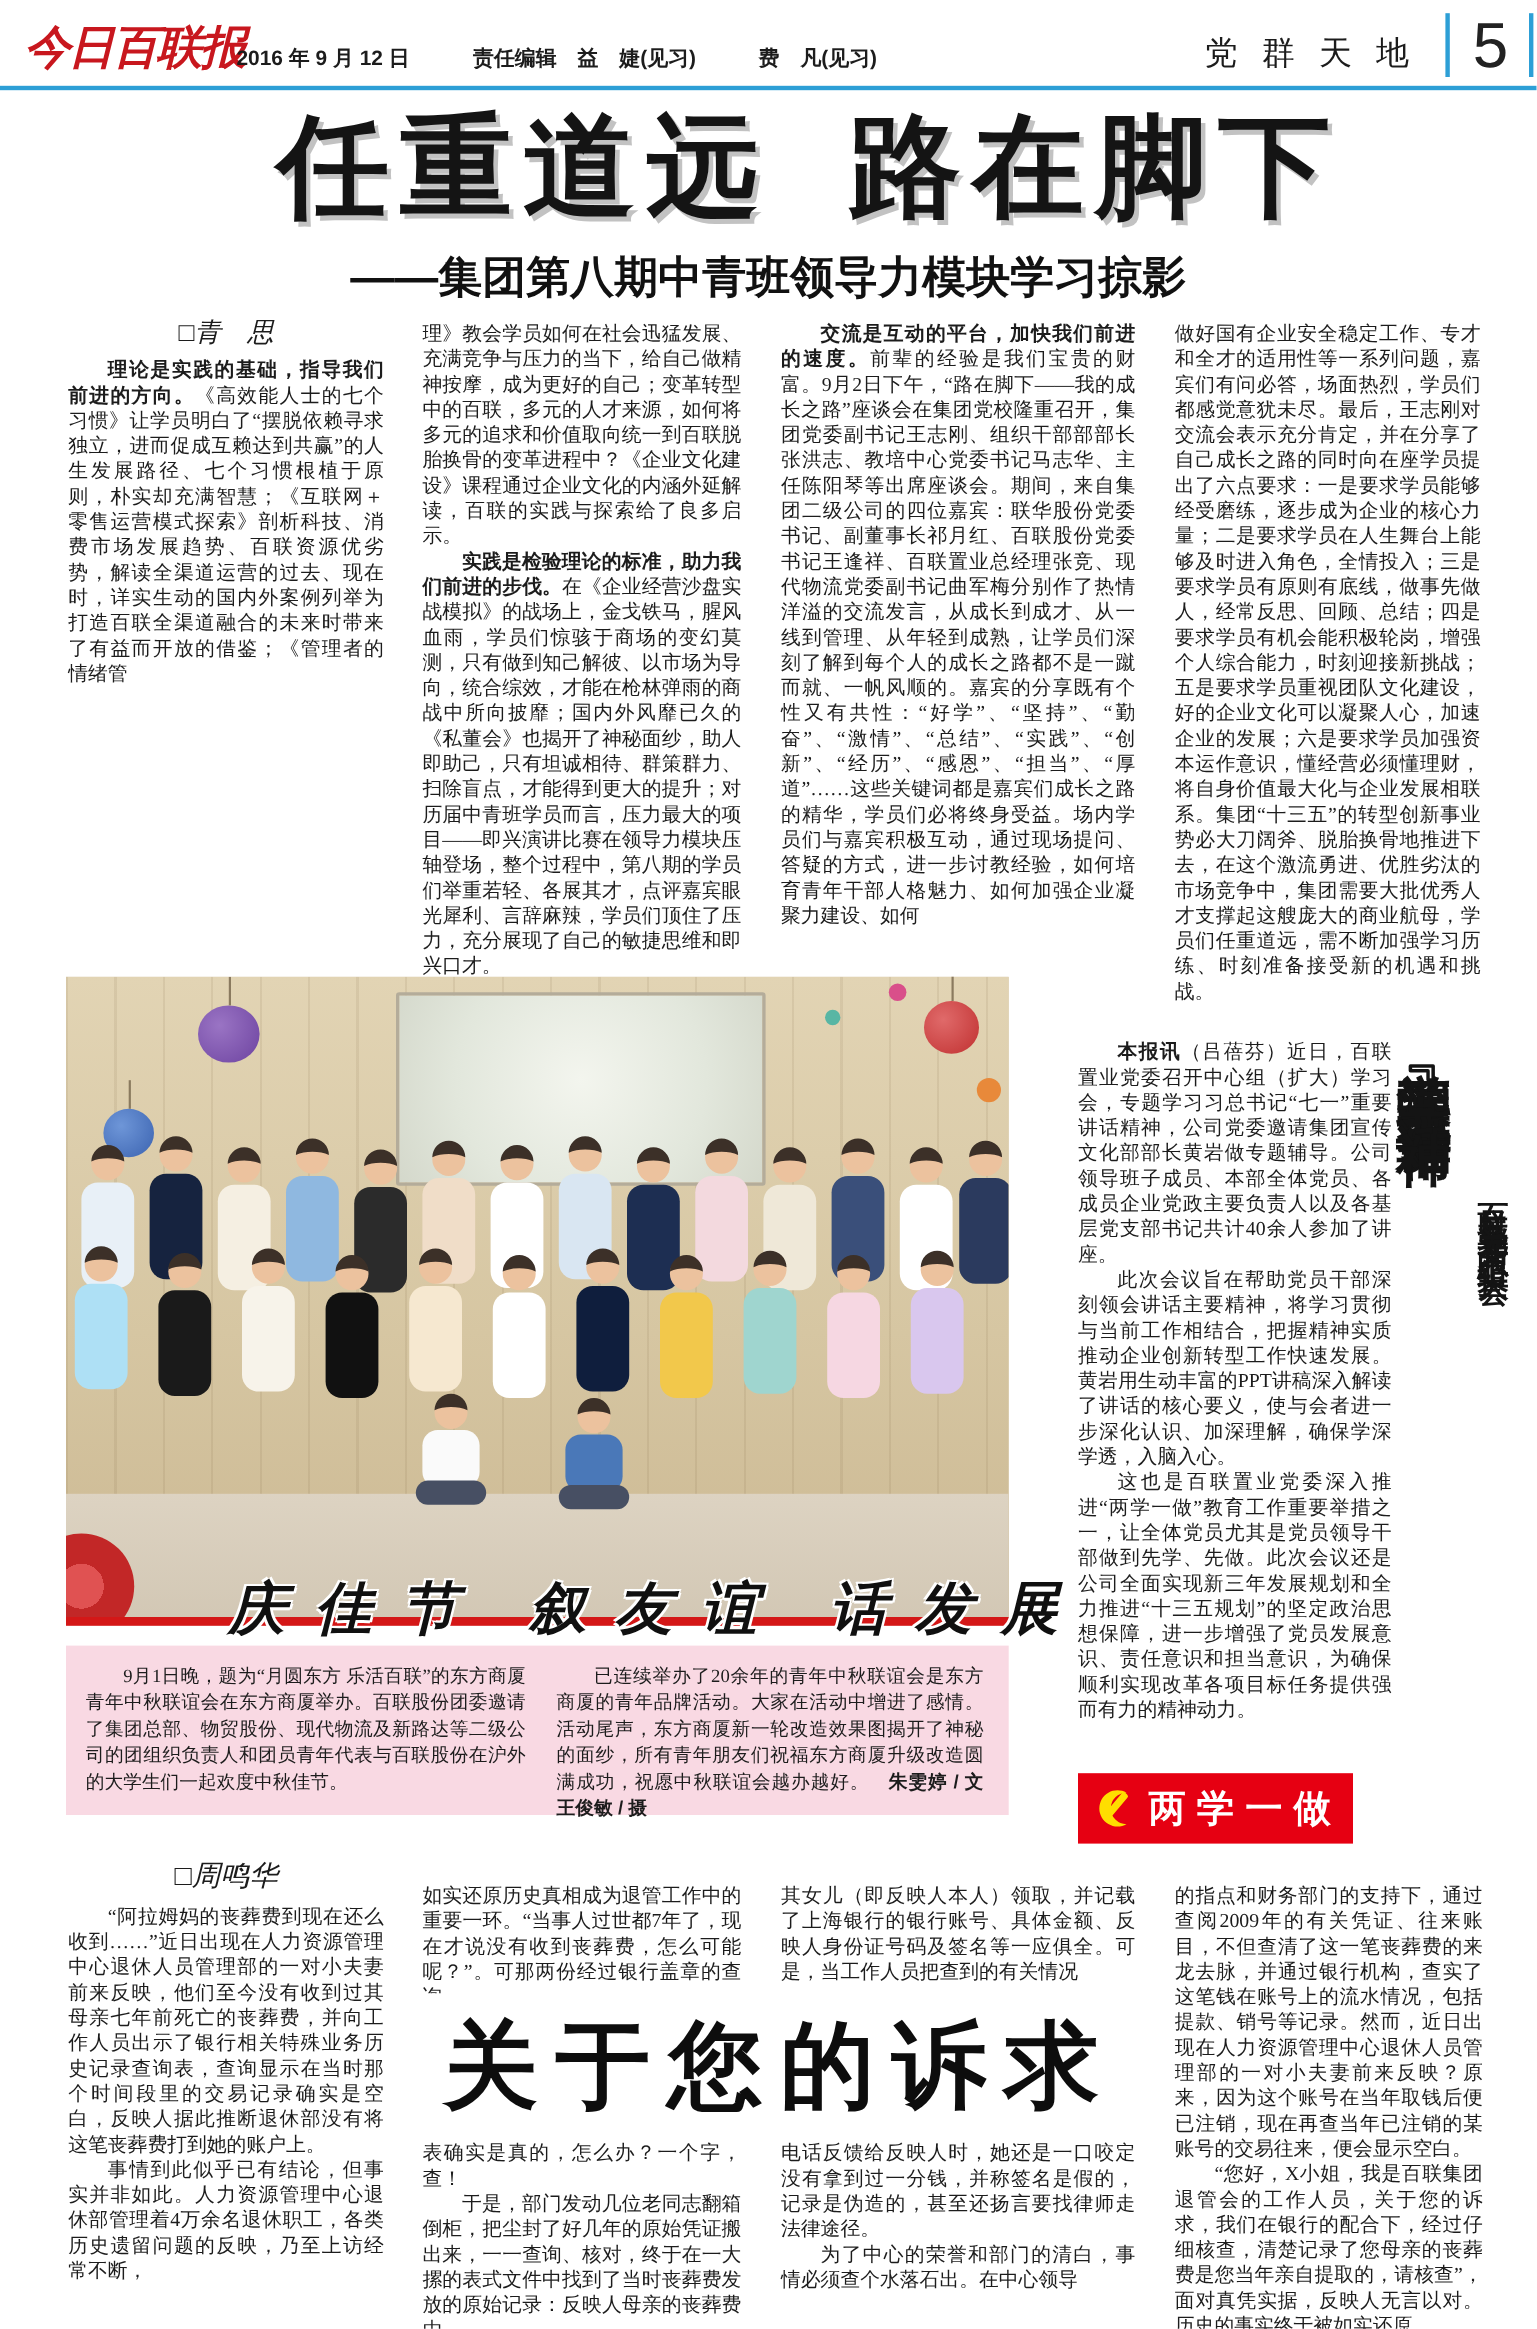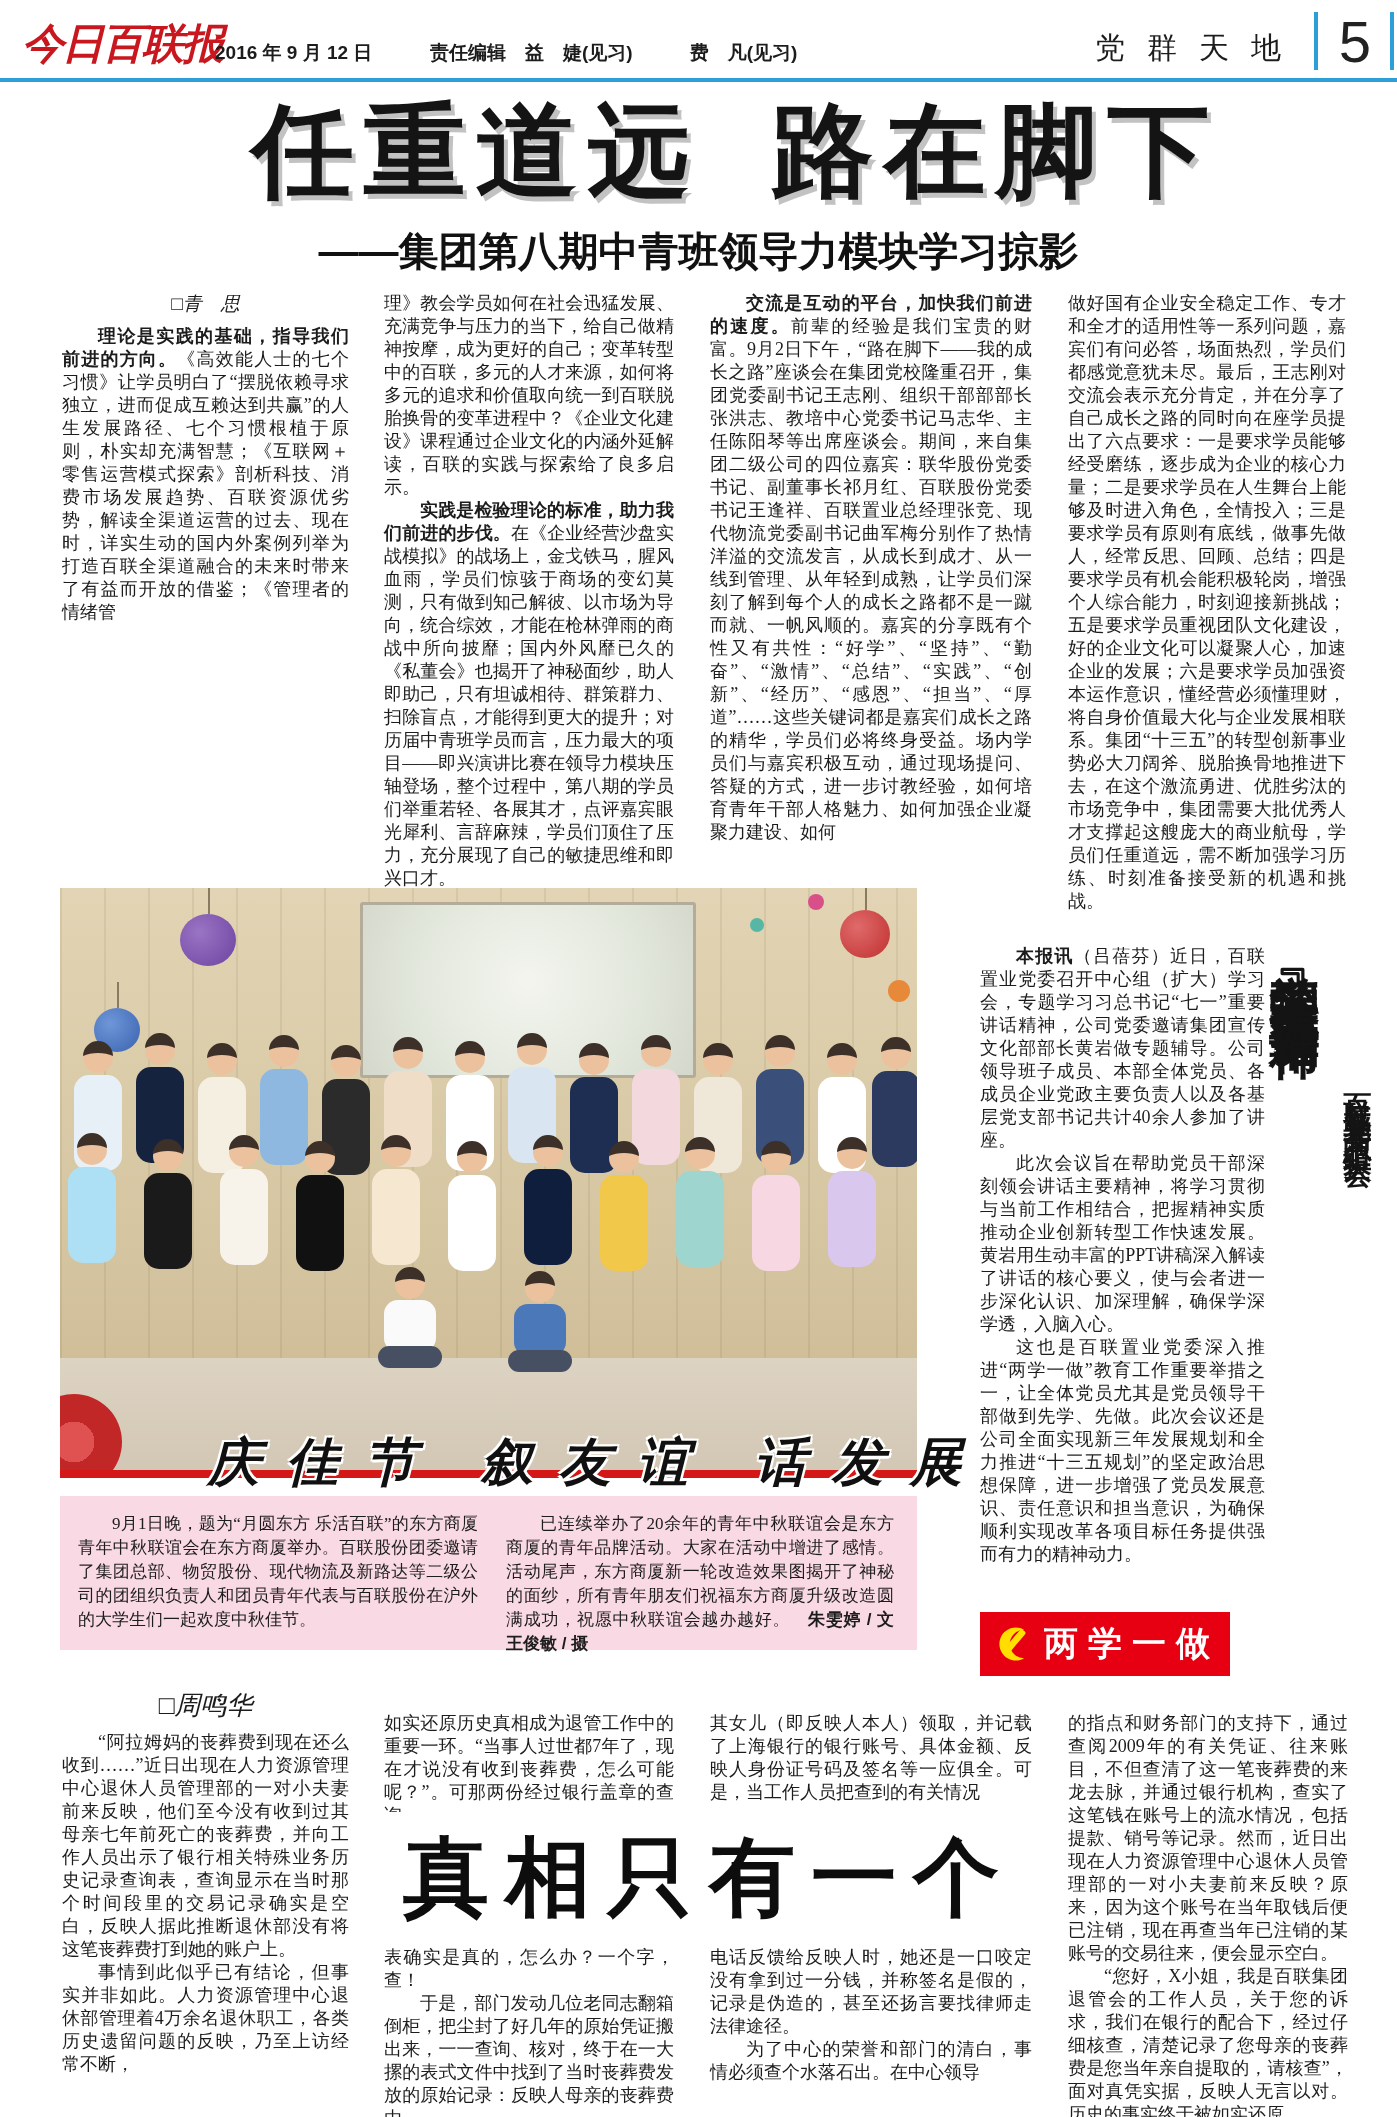--- a/index.html
+++ b/index.html
@@ -25,21 +25,21 @@
     font-family:"Liberation Sans",sans-serif;font-weight:700;font-size:102px;
     letter-spacing:10px;color:#141414;text-shadow:4px 5px 0 rgba(120,120,120,.45);margin-left:37px;}
   .main-hl .gap{display:inline-block;width:72px;}
   .sub-hl{left:0;top:224px;width:1397px;text-align:center;
     font-family:"Liberation Sans",sans-serif;font-weight:700;font-size:40px;color:#111;}
   
   .col{font-size:18px;line-height:23px;text-align:justify;}
   .col p{margin:0;text-indent:2em;}
   .col p.cont{text-indent:0;}
   .col b{font-family:"Liberation Sans",sans-serif;font-weight:700;}
-  .byline{text-align:center;text-indent:0 !important;font-size:19px;
+  .byline{text-align:center;text-indent:0 !important;font-size:24px;
     font-family:"Liberation Serif",serif;font-style:italic;margin-bottom:10px !important;}
   .c1{left:62px;top:292px;width:287px;height:600px;}
   .c2{left:384px;top:292px;width:290px;height:600px;}
   .c3{left:710px;top:292px;width:322px;height:600px;}
   .c4{left:1068px;top:292px;width:278px;height:600px;}
   
   .photo{left:60px;top:888px;width:857px;height:588px;overflow:hidden;background:#d6c6a4;}
   .ph-wall{position:absolute;inset:0;
     background:linear-gradient(180deg,#e2d4b4 0%,#d6c6a2 55%,#cbb892 100%);}
   .ph-slats{position:absolute;inset:0;
@@ -204,21 +204,21 @@
 <div class="abs vhl vhl-sub">百联置业党委召开中心组扩大会</div>
 
 <div class="abs col b1">
   <div class="bot-byline">□周鸣华</div>
   <p>“阿拉姆妈的丧葬费到现在还么收到……”近日出现在人力资源管理中心退休人员管理部的一对小夫妻前来反映，他们至今没有收到过其母亲七年前死亡的丧葬费，并向工作人员出示了银行相关特殊业务历史记录查询表，查询显示在当时那个时间段里的交易记录确实是空白，反映人据此推断退休部没有将这笔丧葬费打到她的账户上。</p>
   <p>事情到此似乎已有结论，但事实并非如此。人力资源管理中心退休部管理着4万余名退休职工，各类历史遗留问题的反映，乃至上访经常不断，</p>
 </div>
 <div class="abs col b2a">
   <p class="cont">如实还原历史真相成为退管工作中的重要一环。“当事人过世都7年了，现在才说没有收到丧葬费，怎么可能呢？”。可那两份经过银行盖章的查询</p>
 </div>
-<div class="abs bot-hl">真相只有一个</div>
+<div class="abs bot-hl">关于您的诉求</div>
 <div class="abs col b2b">
   <p class="cont">表确实是真的，怎么办？一个字，查！</p>
   <p>于是，部门发动几位老同志翻箱倒柜，把尘封了好几年的原始凭证搬出来，一一查询、核对，终于在一大摞的表式文件中找到了当时丧葬费发放的原始记录：反映人母亲的丧葬费由</p>
 </div>
 <div class="abs col b3a">
   <p class="cont">其女儿（即反映人本人）领取，并记载了上海银行的银行账号、具体金额、反映人身份证号码及签名等一应俱全。可是，当工作人员把查到的有关情况</p>
 </div>
 <div class="abs col b3b">
   <p class="cont">电话反馈给反映人时，她还是一口咬定没有拿到过一分钱，并称签名是假的，记录是伪造的，甚至还扬言要找律师走法律途径。</p>
   <p>为了中心的荣誉和部门的清白，事情必须查个水落石出。在中心领导</p>

